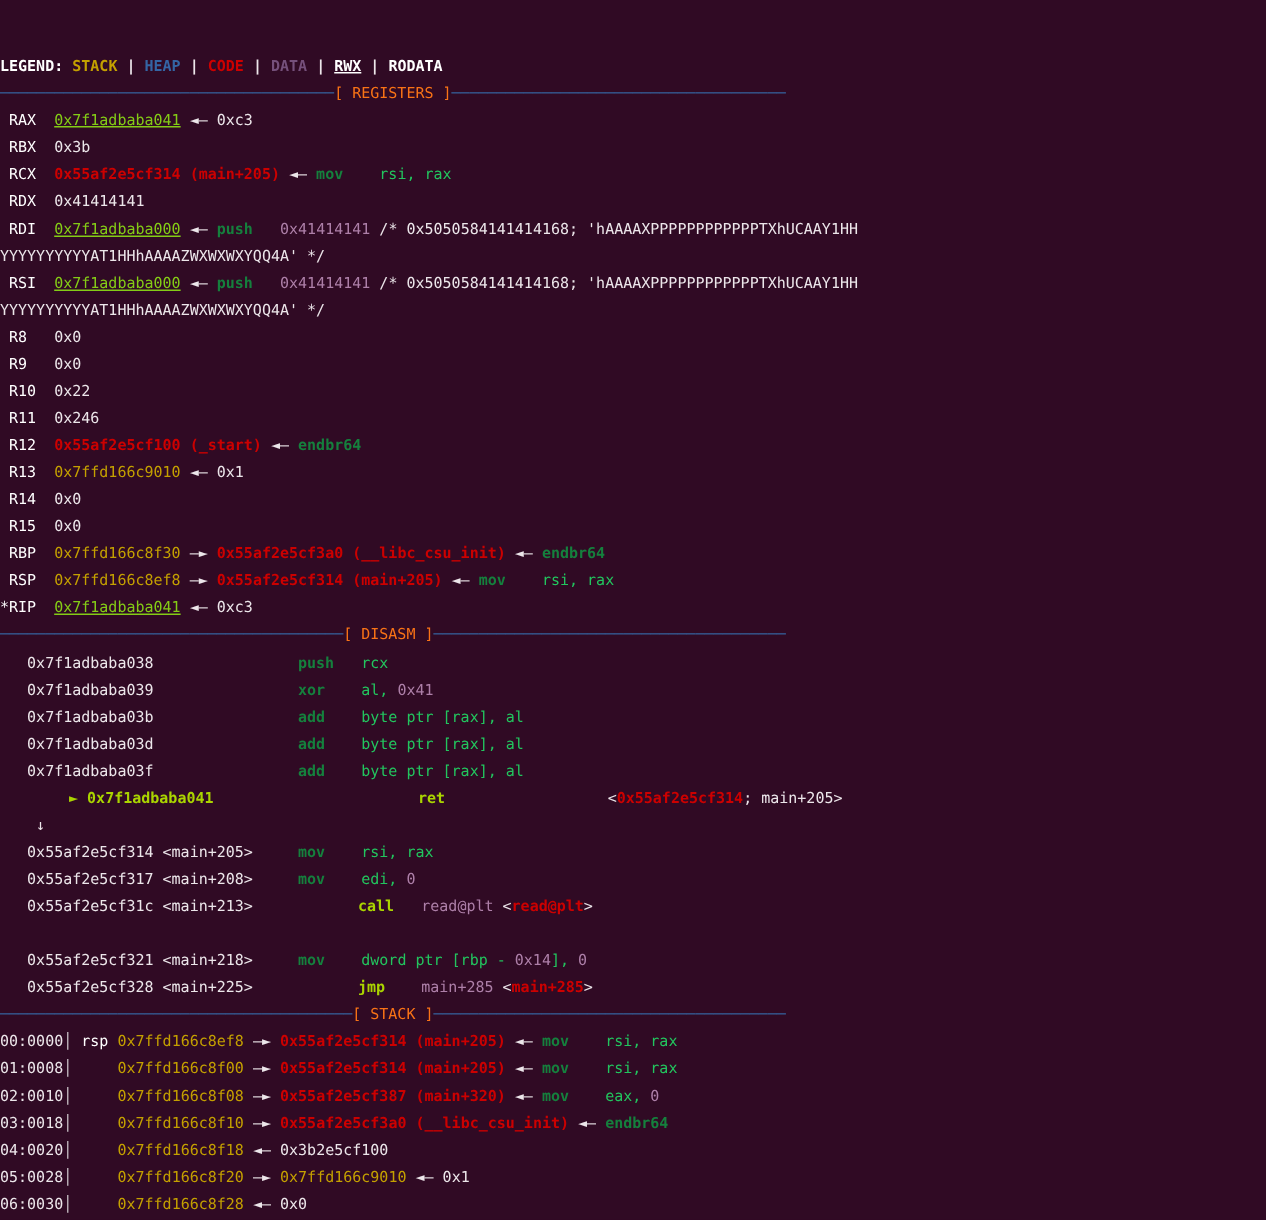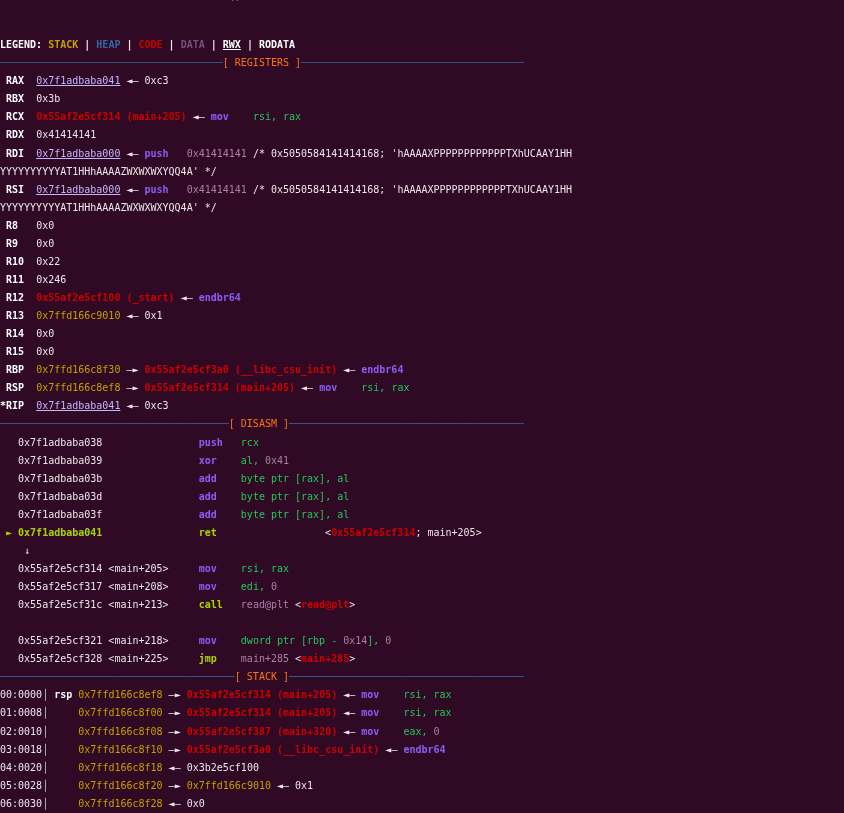--- a/index.html
+++ b/index.html
@@ -9,29 +9,29 @@
     overflow:hidden;
     background:#300a24;
     font-family:"DejaVu Sans Mono","Liberation Mono",monospace;
     font-size:10px;
     line-height:18.066px;
     white-space:pre;
     cursor:text;
   }
   .row{height:18.066px;white-space:pre;}
   .w  {color:#ece6ea;}
-  .b  {color:#ffffff;font-weight:bold;}
+  .b  {color:#ffffff;font-weight:normal;}
   .y  {color:#c4a000;}
   .r  {color:#cc0000;font-weight:bold;}
-  .ru {color:#c4b5fd;text-decoration:underline;}
+  .ru {color:#84cc16;text-decoration:underline;}
   .bl {color:#3465a4;font-weight:bold;}
   .pu {color:#75507b;font-weight:bold;}
   .la {color:#ad7fa8;}
-  .g  {color:#8b5cf6;font-weight:bold;}
-  .gb {color:#aad400;font-weight:bold;}
+  .g  {color:#15803d;font-weight:bold;}
+  .gb {color:#aad400;font-weight:bold;padding-left:40px;}
   .cy {color:#22c55e;}
   .ba {color:#35619c;}
   .bt {color:#f97316;}
   .wu {color:#ffffff;font-weight:bold;text-decoration:underline;}
   .gr {color:#cfc8cd;}
   .boldrow span{font-weight:bold;}
   #fragment{position:absolute;top:-13px;left:229px;color:#ece6ea;}
 </style>
 </head>
 <body>

